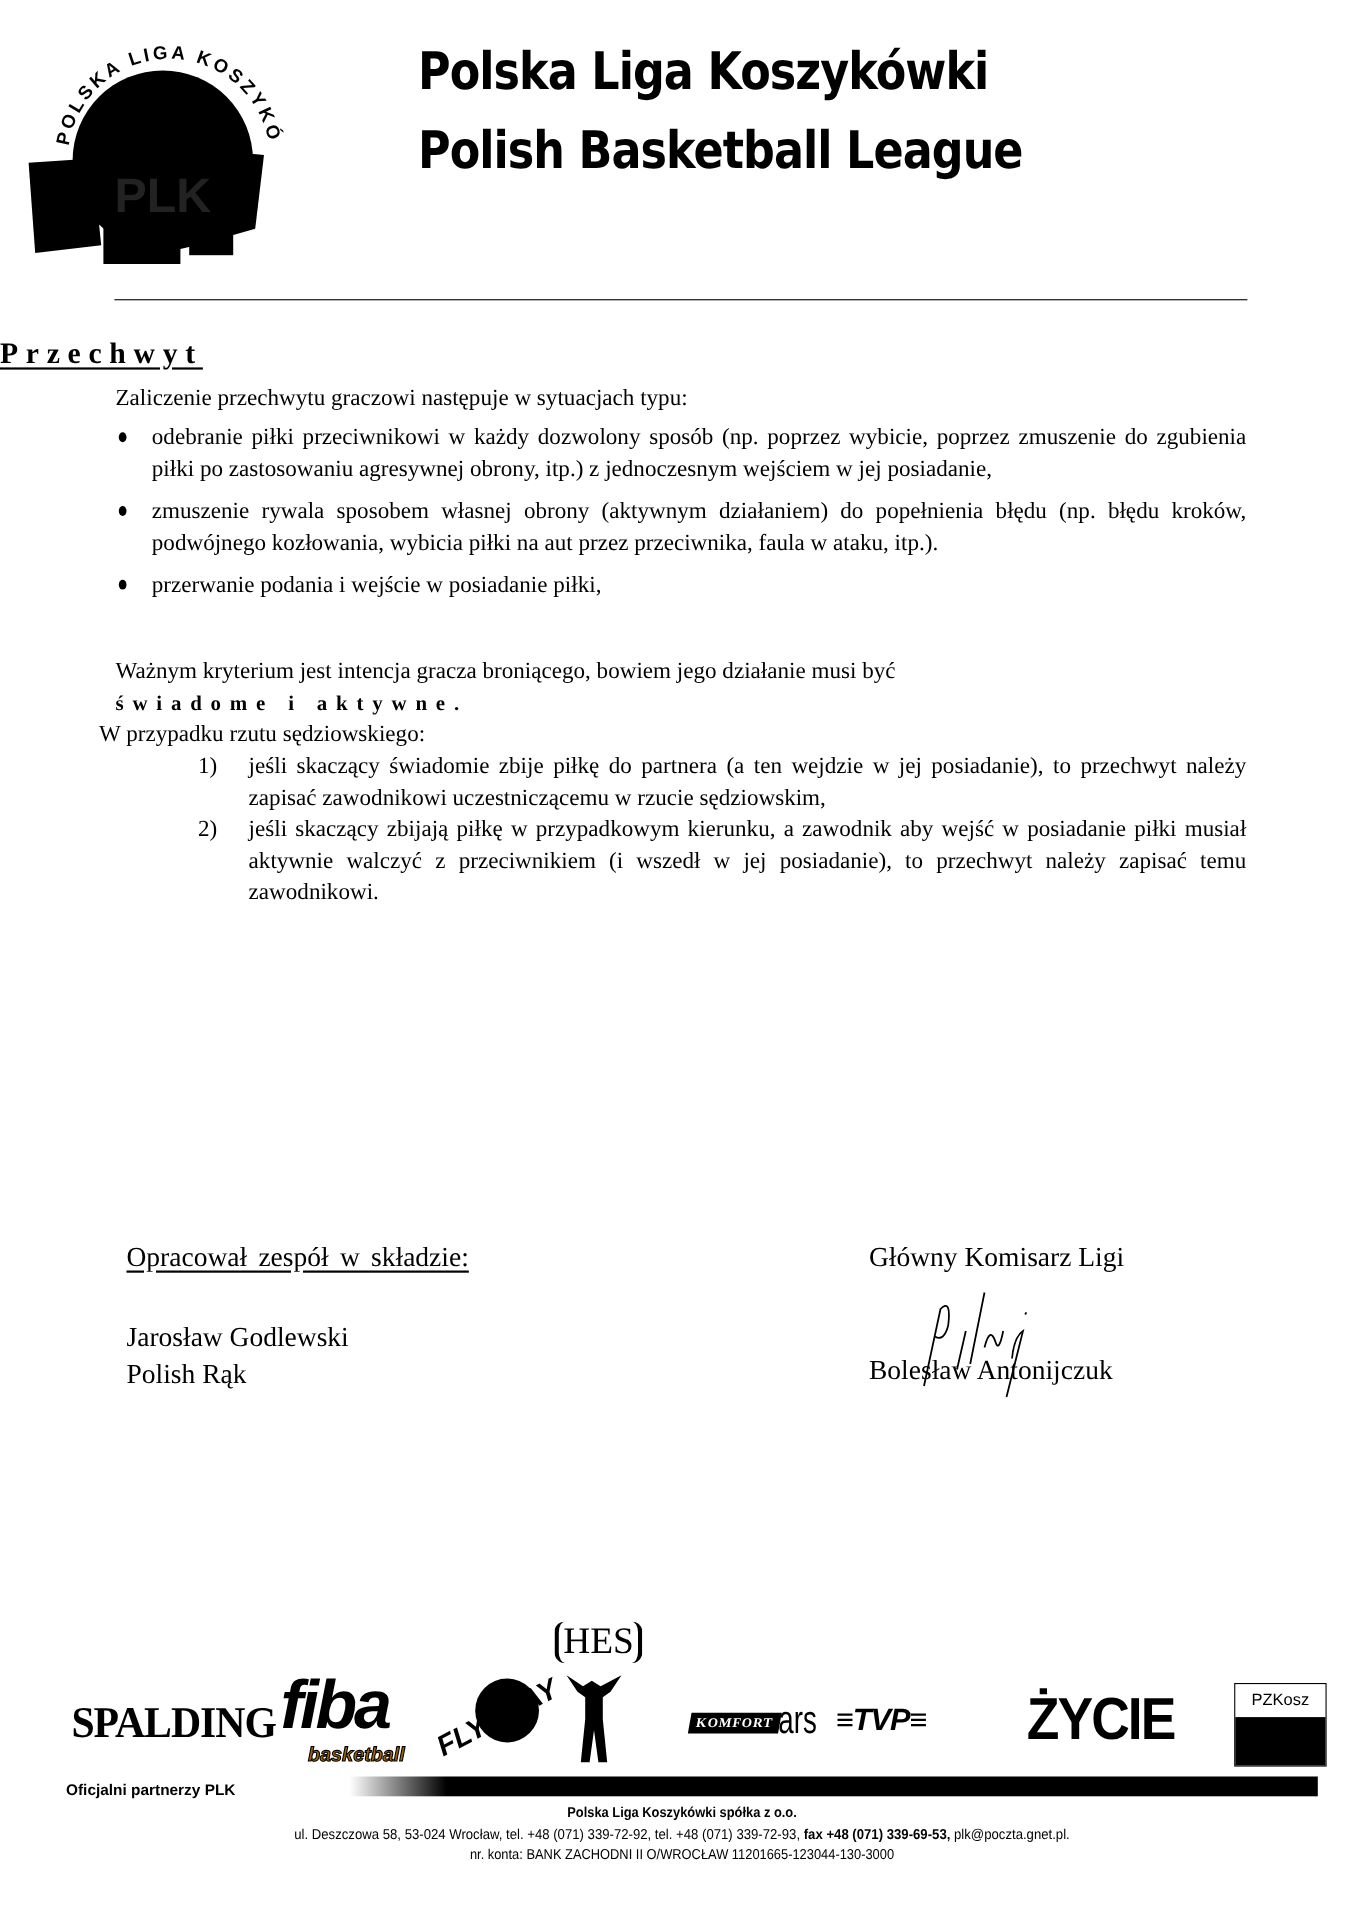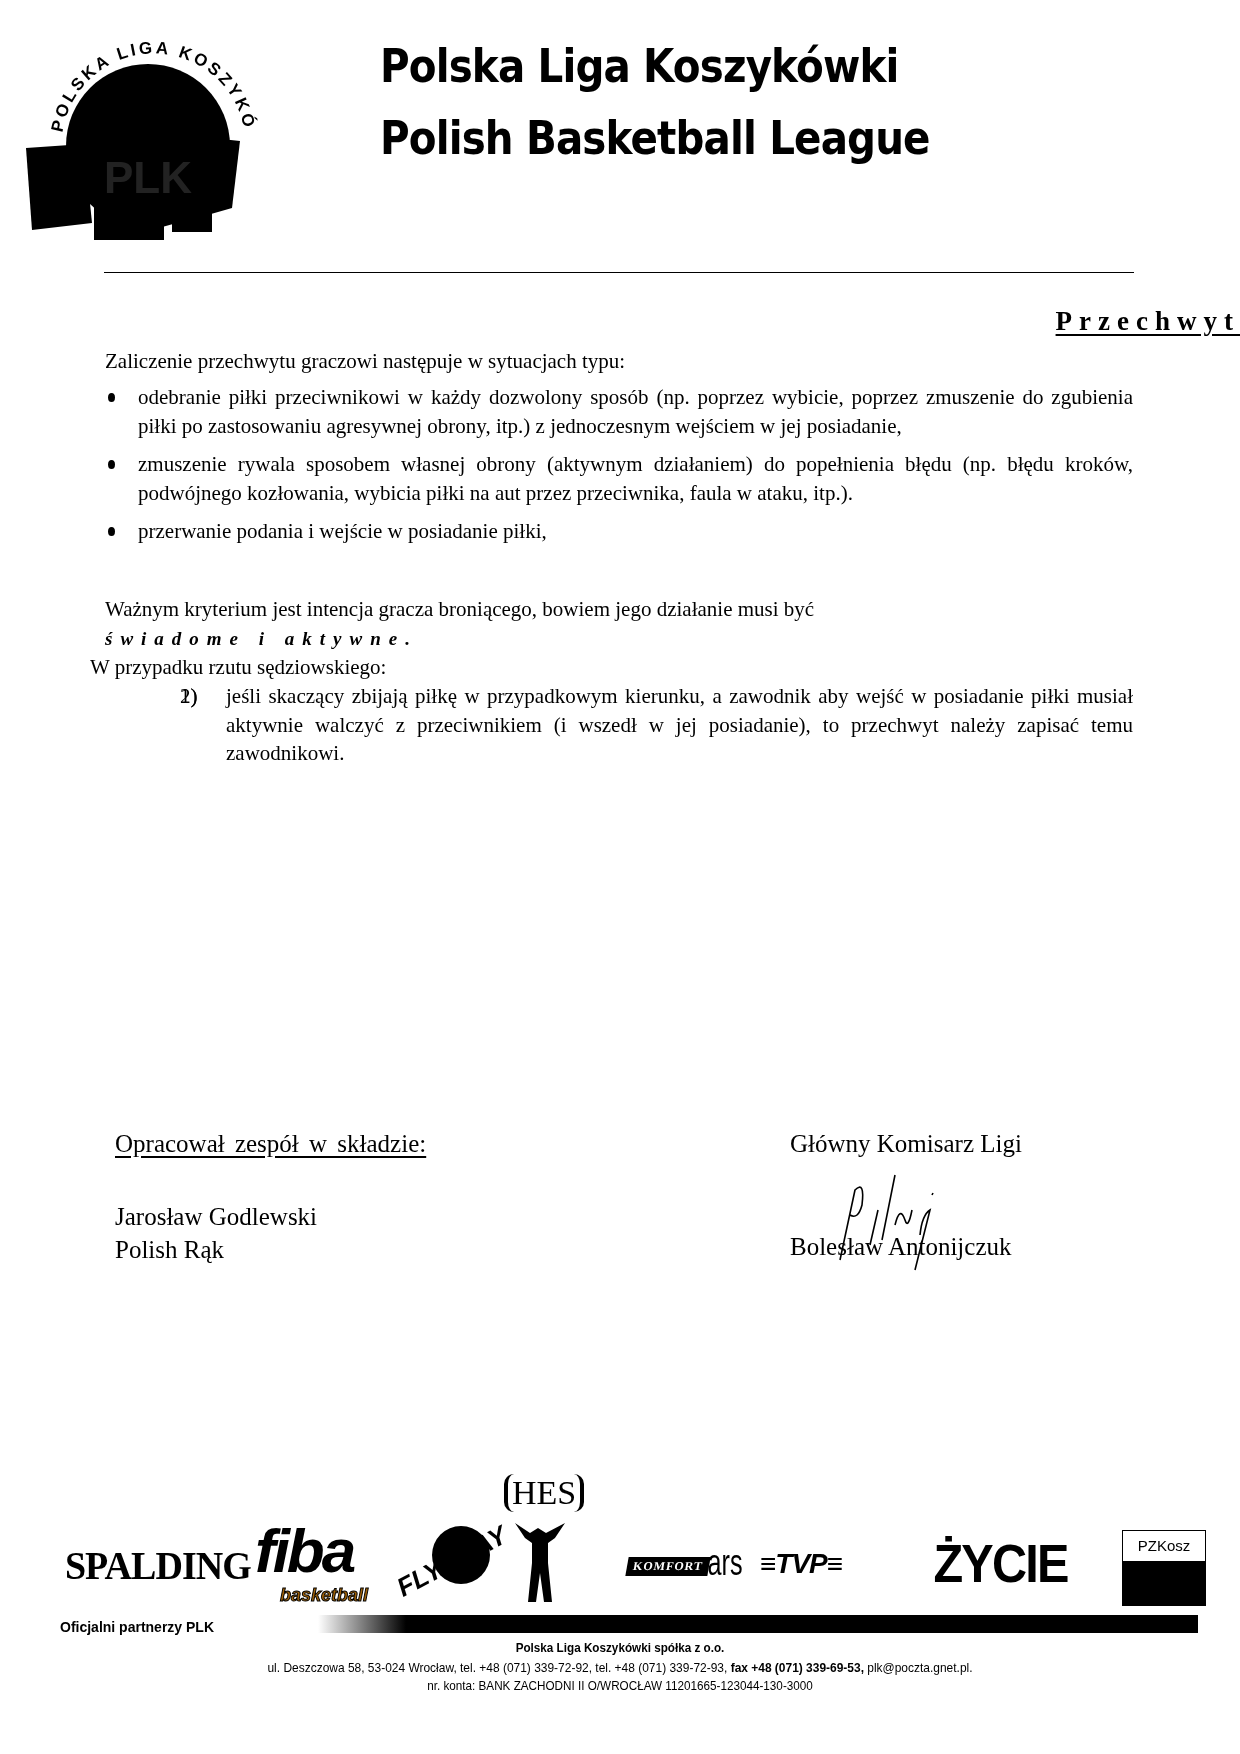--- a/index.html
+++ b/index.html
@@ -5,29 +5,29 @@
   html, body { margin: 0; padding: 0; background: #ffffff; }
   body { width: 1240px; height: 1754px; position: relative; overflow: hidden; color: #000; font-family: "Liberation Serif", serif; }
   .abs { position: absolute; }
 
   
   .logo { left: 22px; top: 18px; width: 250px; height: 230px; }
   .title { left: 380px; top: 30px; font-family: "DejaVu Sans", sans-serif; font-weight: bold; font-size: 47px; line-height: 72px; letter-spacing: -1px; transform: scaleX(0.86); transform-origin: left top; white-space: nowrap; }
   .rule { left: 104px; top: 272px; width: 1030px; height: 1px; background: #000; }
 
   
-  .heading { left: 0; width: 1240px; top: 306px; text-align: right; font-size: 27px; font-weight: bold; letter-spacing: 7px; }
+  .heading { left: 0; width: 1240px; top: 306px; text-align: left; font-size: 27px; font-weight: bold; letter-spacing: 7px; }
   .heading span { text-decoration: underline; text-underline-offset: 4px; }
   .txt { font-size: 21px; line-height: 28px; }
   .intro { left: 105px; top: 347px; }
   .bullets { left: 105px; top: 383px; width: 1028px; margin: 0; padding: 0; list-style: none; }
   .bullets li { position: relative; padding-left: 33px; margin-bottom: 10px; text-align: justify; font-size: 21px; line-height: 28.5px; }
   .bullets li::before { content: ""; position: absolute; left: 3px; top: 10px; width: 7px; height: 9px; border-radius: 50%; background: #000; }
   .para { left: 105px; top: 595px; width: 1028px; text-align: justify; font-size: 21px; line-height: 28.5px; }
-  .spaced { font-weight: bold; letter-spacing: 8px; font-size: 19px; font-style: italic; }
+  .spaced { font-weight: bold; letter-spacing: 8px; font-size: 19px; }
   .case-intro { left: 90px; top: 653px; }
   .cases { left: 180px; top: 682px; width: 953px; margin: 0; padding: 0; list-style: none; }
   .cases li { position: relative; padding-left: 46px; text-align: justify; font-size: 21px; line-height: 28.5px; }
   .cases li .num { position: absolute; left: 0; top: 0; }
 
   
   .left-label { left: 115px; top: 1130px; font-size: 25px; text-decoration: underline; text-underline-offset: 4px; word-spacing: 4px; }
   .left-names { left: 115px; top: 1200px; font-size: 25px; line-height: 33px; }
   .right-label { left: 790px; top: 1130px; font-size: 25px; }
   .right-name { left: 790px; top: 1233px; font-size: 25px; }
@@ -83,20 +83,21 @@
 <div class="abs para">
   <span>Ważnym kryterium jest intencja gracza broniącego, bowiem jego działanie musi być</span><br>
   <span class="spaced">świadome i aktywne.</span>
 </div>
 
 <div class="abs txt case-intro">W przypadku rzutu sędziowskiego:</div>
 
 <ol class="abs cases">
   <li>
     <span class="num">1)</span>
+    <span>jeśli skaczący świadomie zbije piłkę do partnera (a ten wejdzie w jej posiadanie), to przechwyt należy zapisać zawodnikowi uczestniczącemu w rzucie sędziowskim,</span>
   </li>
   <li>
     <span class="num">2)</span>
     <span>jeśli skaczący zbijają piłkę w przypadkowym kierunku, a zawodnik aby wejść w posiadanie piłki musiał aktywnie walczyć z przeciwnikiem (i wszedł w jej posiadanie), to przechwyt należy zapisać temu zawodnikowi.</span>
   </li>
 </ol>
 
 <div class="abs left-label">Opracował zespół w składzie:</div>
 <div class="abs left-names">
   <div>Jarosław Godlewski</div>

